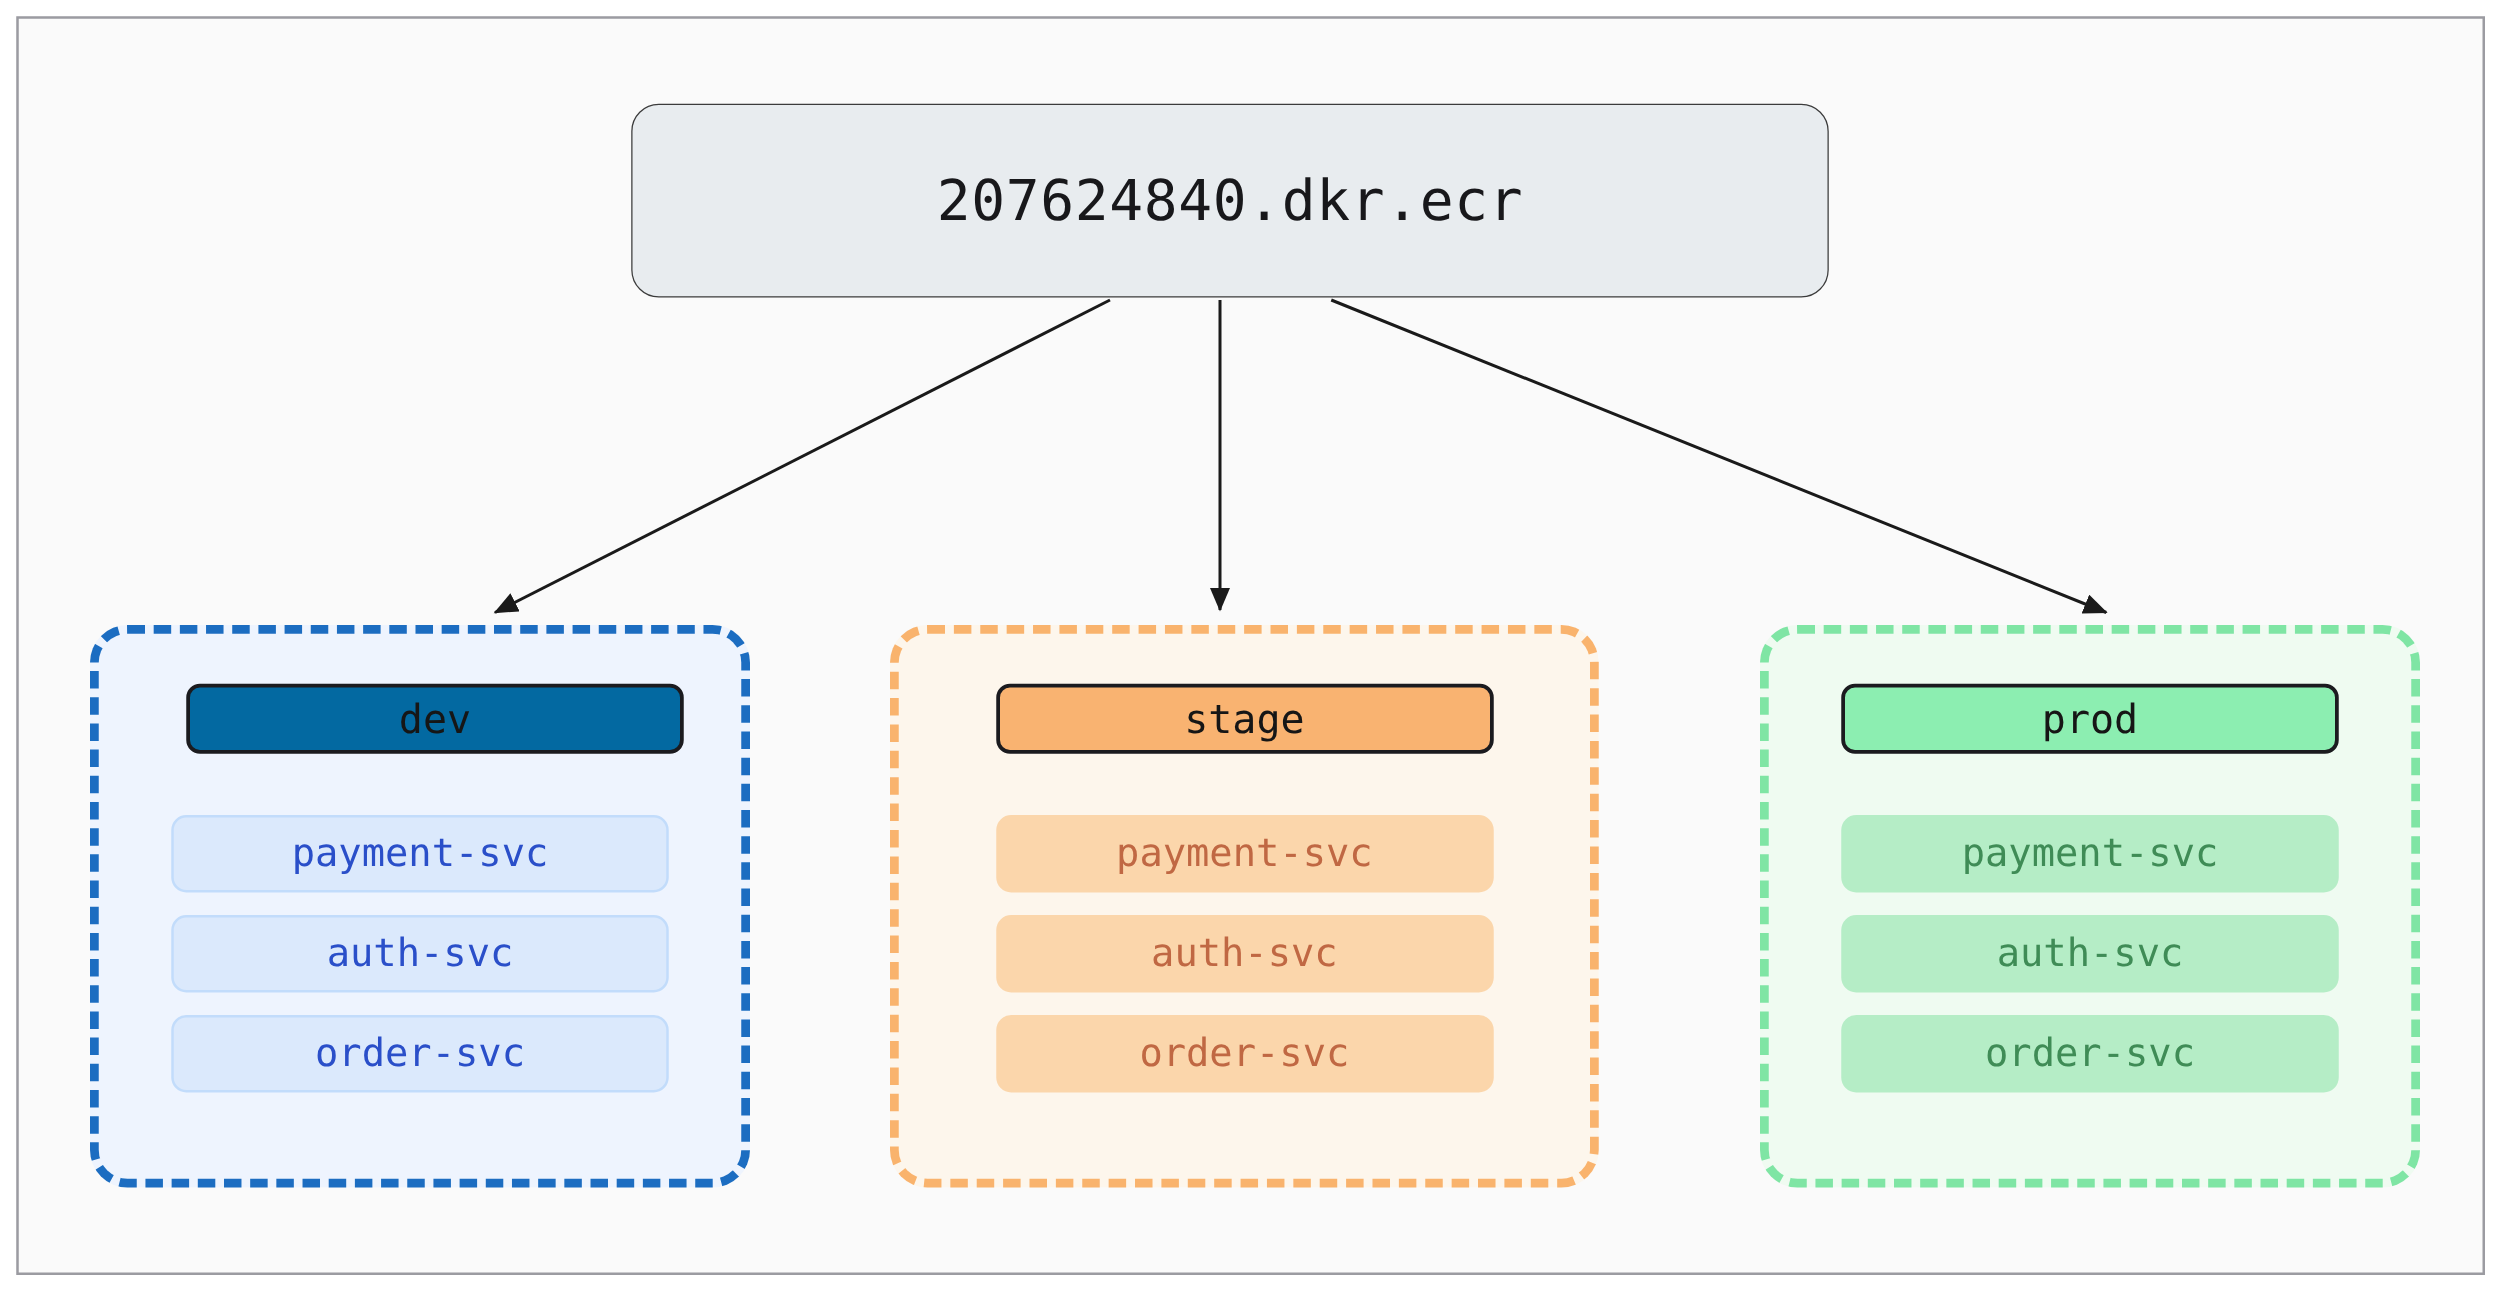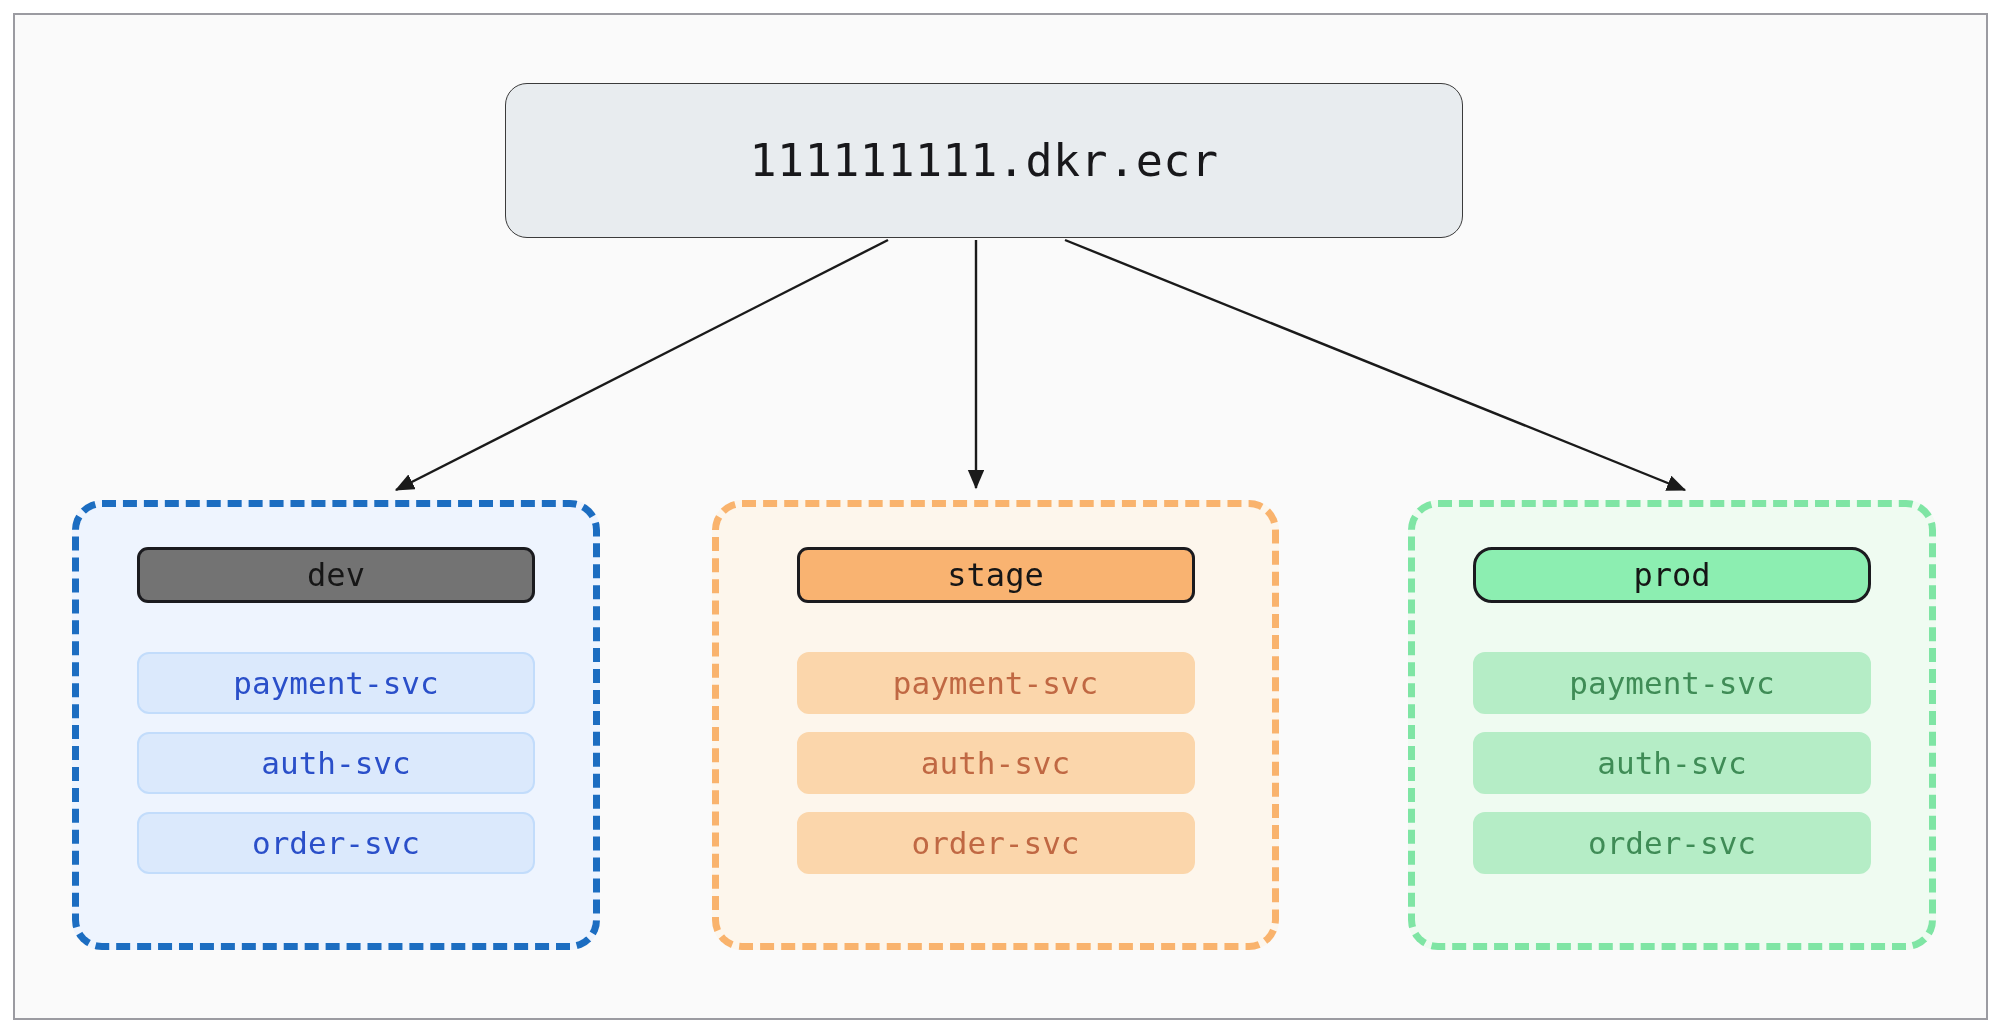--- a/index.html
+++ b/index.html
@@ -111,23 +111,23 @@
     display: flex;
     align-items: center;
     justify-content: center;
   }
   .env-header-label {
     font-family: "DejaVu Sans Mono", monospace;
     font-size: 32px;
     color: #161616;
     white-space: nowrap;
   }
-  .env-dev    { background: #737373; }
+  .env-dev    { background: #0369a1; margin-left: 12px; }
   .env-stage  { background: #f9b371; }
-  .env-prod   { background: #8ceeb1; border-radius: 19px; }
+  .env-prod   { background: #8ceeb1; }
 
   
   .svc-list {
     position: absolute;
     left: 50%;
     transform: translateX(-50%);
     top: 145px;
     width: 398px;
     display: flex;
     flex-direction: column;
@@ -181,21 +181,21 @@
     </defs>
 
     <line x1="888" y1="240" x2="396" y2="490" stroke="#1a1a1a" stroke-width="2.4" marker-end="url(#arrowhead)"></line>
 
     <line x1="976" y1="240" x2="976" y2="488" stroke="#1a1a1a" stroke-width="2.4" marker-end="url(#arrowhead)"></line>
 
     <line x1="1065" y1="240" x2="1685" y2="490" stroke="#1a1a1a" stroke-width="2.4" marker-end="url(#arrowhead)"></line>
   </svg>
 
   <div id="registry-node">
-    <span id="registry-label">111111111.dkr.ecr</span>
+    <span id="registry-label">207624840.dkr.ecr</span>
   </div>
 
   <div class="cluster cluster-dev">
     <div class="env-header env-dev">
       <span class="env-header-label">dev</span>
     </div>
     <div class="svc-list">
       <div class="svc svc-dev">
         <span class="svc-label">payment-svc</span>
       </div>

